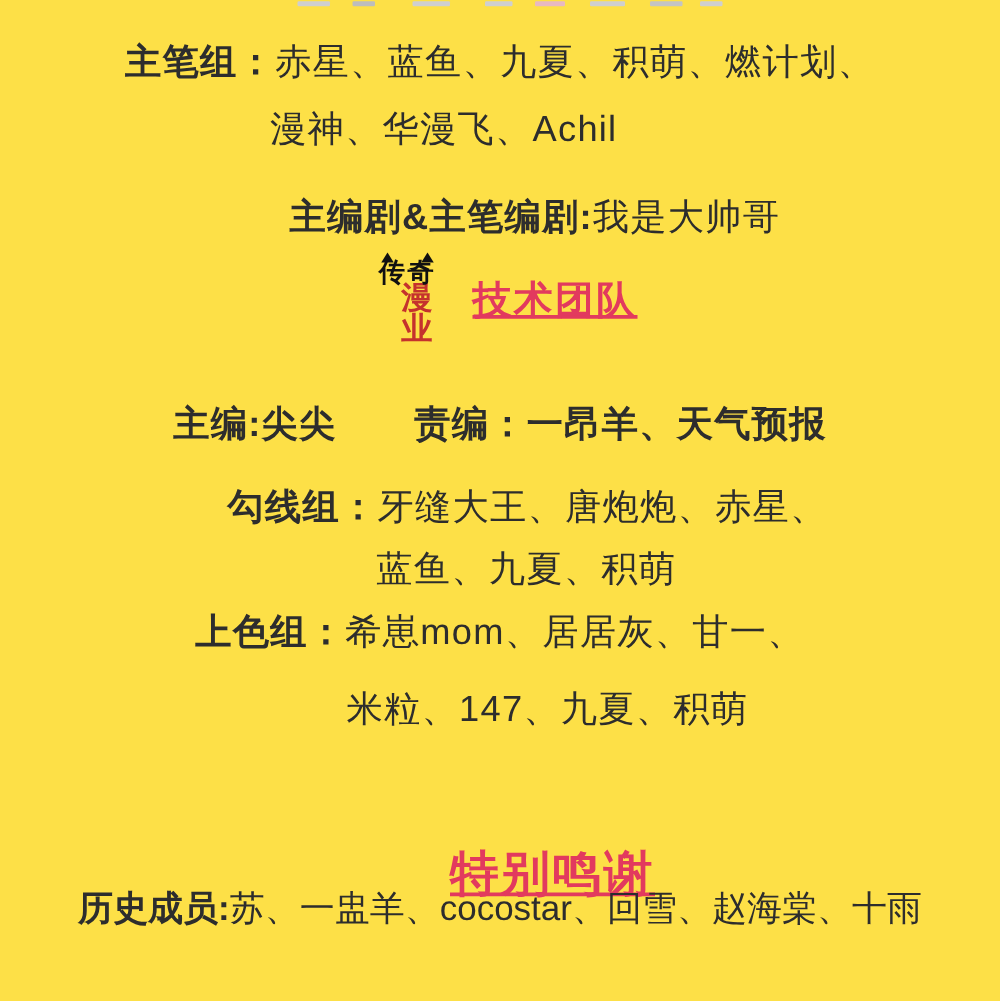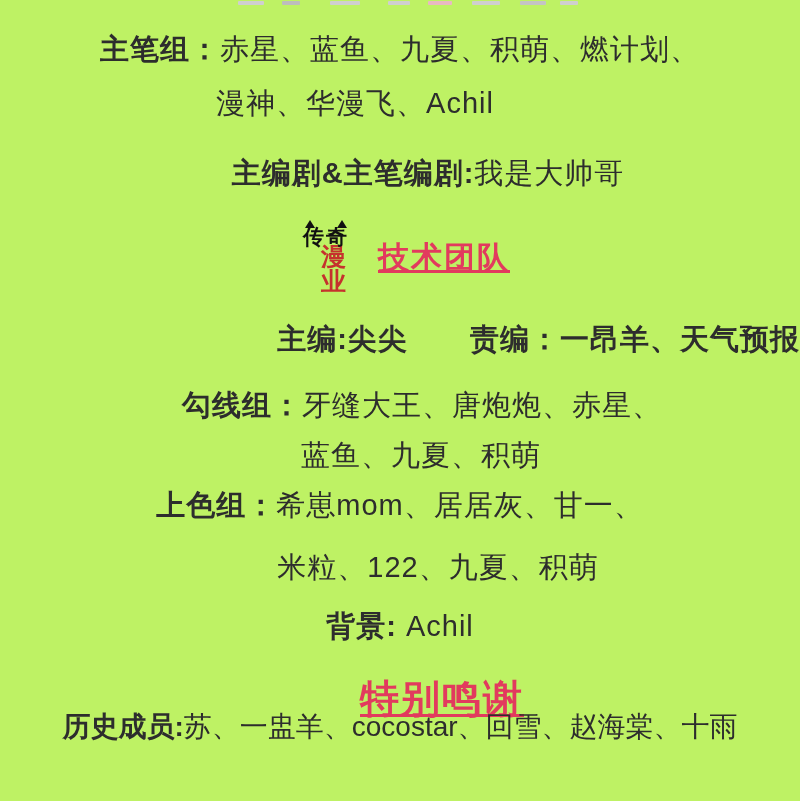--- a/index.html
+++ b/index.html
@@ -35,21 +35,21 @@
   .fragments span:nth-child(2){ left:282px; width:18px; background:#bdbdbd; }
   .fragments span:nth-child(3){ left:330px; width:30px; }
   .fragments span:nth-child(4){ left:388px; width:22px; }
   .fragments span:nth-child(5){ left:428px; width:24px; background:#e8b9c2; }
   .fragments span:nth-child(6){ left:472px; width:28px; }
   .fragments span:nth-child(7){ left:520px; width:26px; background:#c4c4c4; }
   .fragments span:nth-child(8){ left:560px; width:18px; }
 
   
   .team-header {
-    position:absolute; top:226px; left:0; width:100%;
+    position:absolute; top:208px; left:0; width:100%;
     display:flex; align-items:center; justify-content:center; gap:16px;
   }
   .logo {
     position:relative; width:72px; height:64px;
     display:flex; flex-direction:column; align-items:center; justify-content:flex-start;
     line-height:1;
   }
   .logo-top {
     font-weight:bold; font-size:21px; color:#111111; letter-spacing:2px;
     position:relative; z-index:2;
@@ -68,21 +68,21 @@
   .logo-banner {
     margin-top:1px; width:64px; height:9px; background:#141414; border-radius:2px;
     background-image:repeating-linear-gradient(90deg,#141414 0 3px,#d9d9d9 3px 4px);
     background-size:100% 3px; background-position:center; background-repeat:no-repeat;
   }
   .team-title { font-size:31px; letter-spacing:2px; }
 </style>
 </head>
 <body>
 
-<div class="page" style="background: #bef264; color: rgb(45, 45, 45);">
+<div class="page" style="background: #fde047; color: rgb(45, 45, 45);">
 
   <div class="fragments">
     <span></span>
       <span></span>
       <span></span>
       <span></span>
       <span></span>
       <span></span>
       <span></span>
       <span></span>
@@ -101,42 +101,38 @@
 
   <div class="team-header">
     <div class="logo">
       <div class="logo-top">传奇</div>
       <div class="logo-mid" id="logo-mid" style="color: rgb(197, 50, 45); margin-left: 31px;">漫业</div>
       <div class="logo-banner"></div>
     </div>
     <div class="team-title pink" id="team-title" style="color: rgb(226, 58, 94);">技术团队</div>
   </div>
 
-  <div class="row" style="top:320px;text-align:right;">
+  <div class="row" style="top:320px;">
     <span class="lbl">主编:</span><span class="lbl">尖尖</span><span style="display:inline-block; width:62px;"></span><span class="lbl">责编：</span><span class="lbl">一昂羊、天气预报</span>
   </div>
 
   <div class="row" style="top:386px;padding-left:44px;">
     <span class="lbl">勾线组：</span><span class="val">牙缝大王、唐炮炮、赤星、</span>
   </div>
   <div class="row" style="top:436px; transform:translateX(21px);">
     <span class="val">蓝鱼、九夏、积萌</span>
   </div>
 
   <div class="row" style="top:486px;">
     <span class="lbl">上色组：</span><span class="val">希崽mom、居居灰、甘一、</span>
   </div>
   <div class="row" style="top:548px; transform:translateX(38px);">
-    <span class="val">米粒、122、九夏、积萌</span>
+    <span class="val">米粒、147、九夏、积萌</span>
   </div>
 
-  <div class="row" style="top:607px;">
-    <span class="lbl">背景:</span>
-    <span class="val">Achil</span>
-  </div>
 
   <div class="row pink" style="top: 672px; font-size: 39px; letter-spacing: 2px; color: rgb(226, 58, 94); margin-left: 42px;" id="special-thanks">特别鸣谢</div>
 
   <div class="row" style="top:708px; font-size:28px; letter-spacing:0px;">
     <span class="lbl">历史成员:</span><span class="val">苏、一盅羊、cocostar、回雪、赵海棠、十雨</span>
   </div>
 
 </div>
 
 </body></html>

